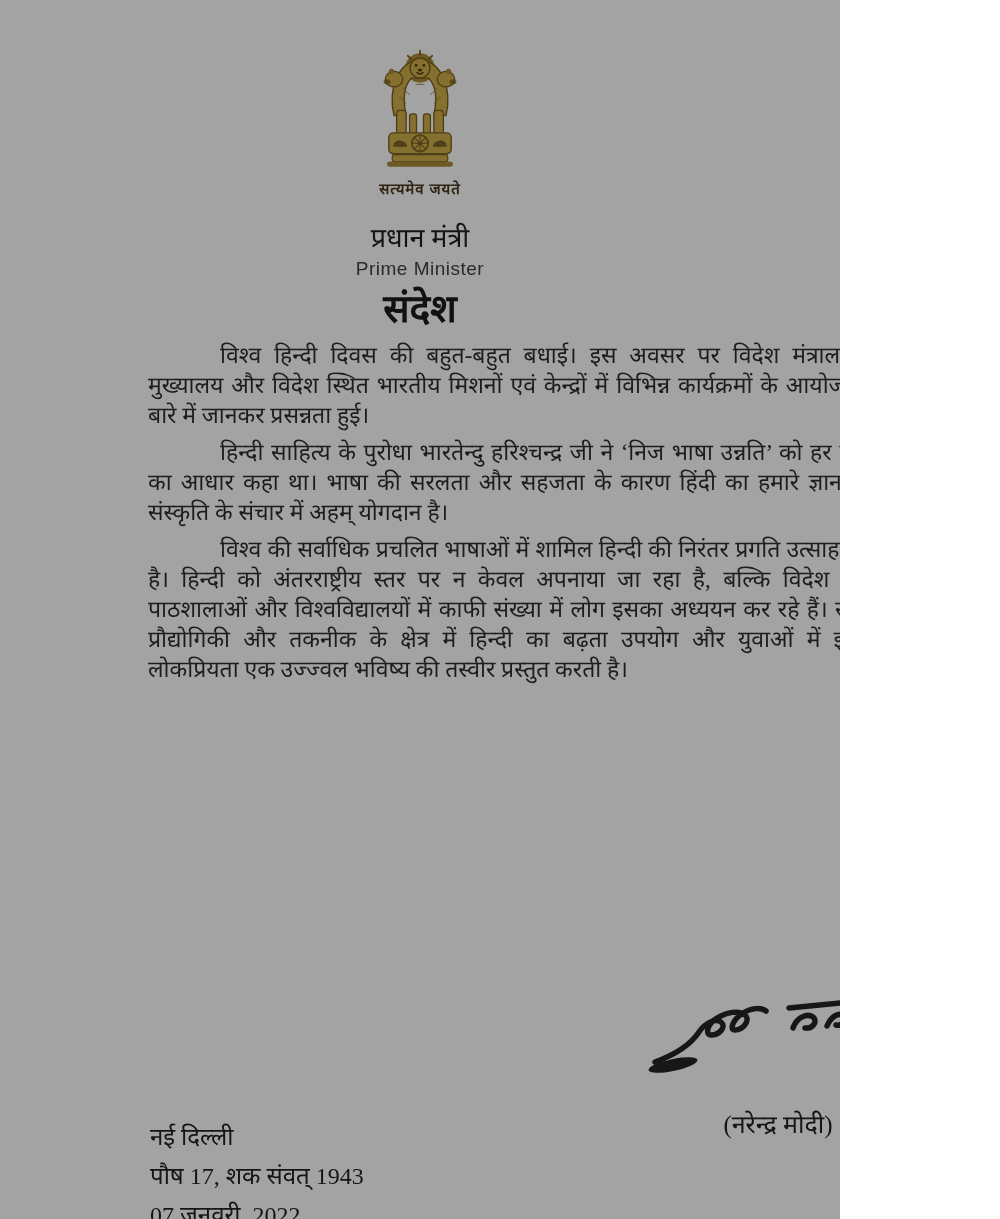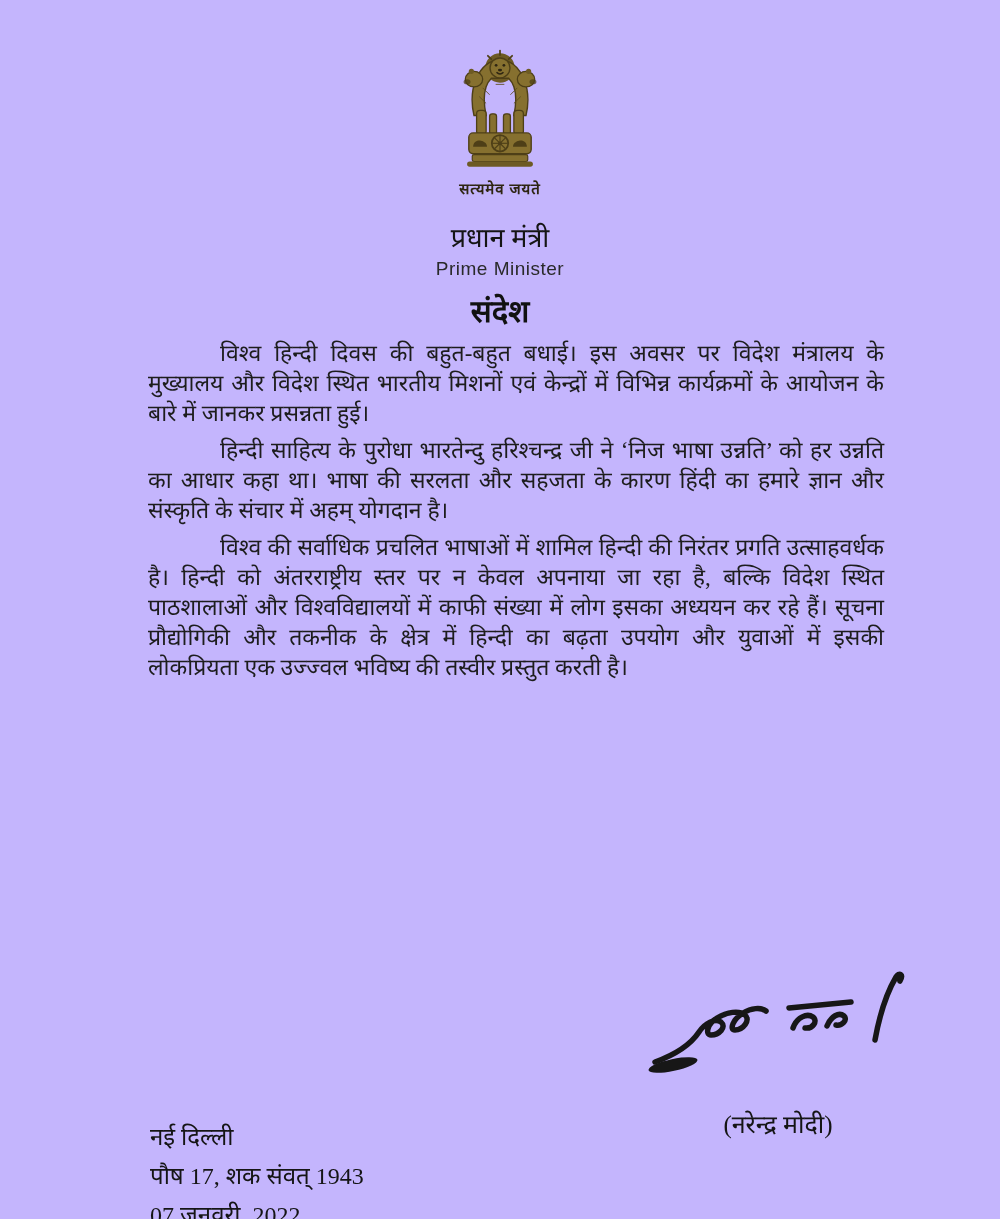--- a/index.html
+++ b/index.html
@@ -2,23 +2,23 @@
 <html><head>
 <meta charset="utf-8">
 <style>
   html, body {
     margin: 0;
     padding: 0;
     background: #ffffff;
   }
   .page {
     position: relative;
-    width: 1000px;
+    width: 840px;
     height: 1219px;
-    background: #c4b5fd;
+    background: #a3a3a3;
     color: #1d1d1d;
     font-family: "Liberation Serif", "DejaVu Serif", serif;
     overflow: hidden;
   }
   .header {
     text-align: center;
     padding-top: 34px;
   }
   .emblem-wrap {
     display: inline-block;
@@ -41,23 +41,22 @@
     color: #151515;
   }
   .title-english {
     font-family: "Liberation Sans", "DejaVu Sans", sans-serif;
     font-size: 19px;
     color: #2a2a2a;
     letter-spacing: 0.5px;
     margin-top: 3px;
   }
   .subject {
-    font-size: 31px;
+    font-size: 39px;
     font-weight: bold;
-    margin-top: 9px;
     color: #111;
   }
   .body-text {
     width: 736px;
     margin: 8px 0 0 148px;
     font-size: 23px;
     line-height: 30px;
     text-align: justify;
   }
   .body-text p {

